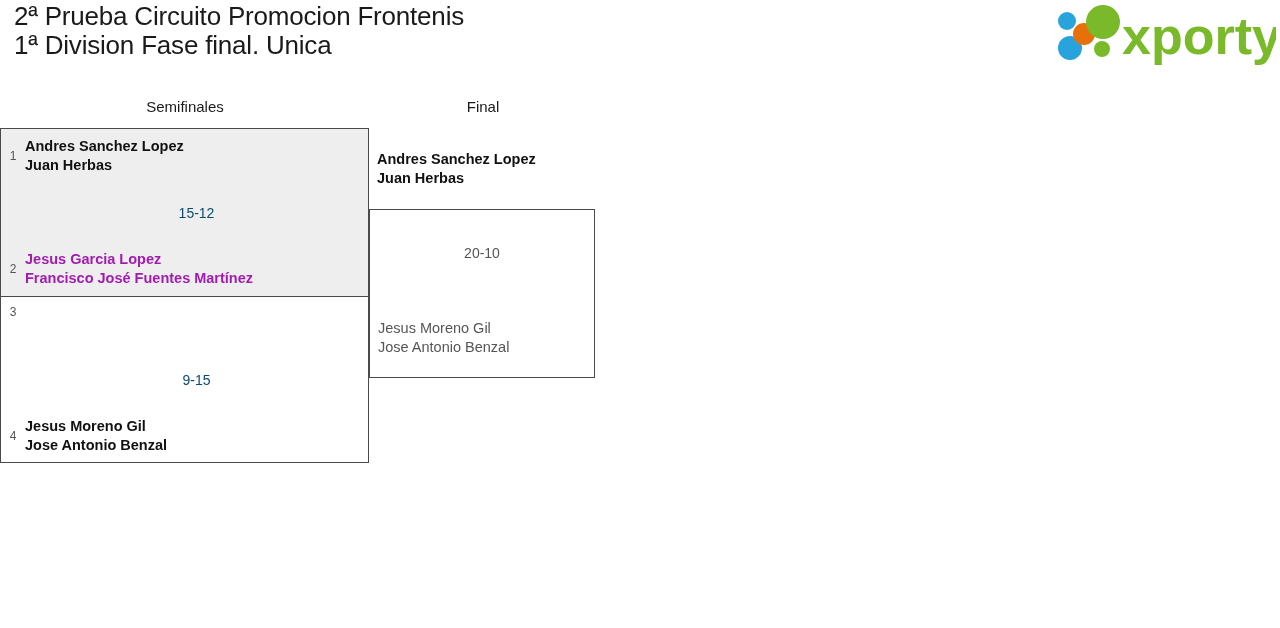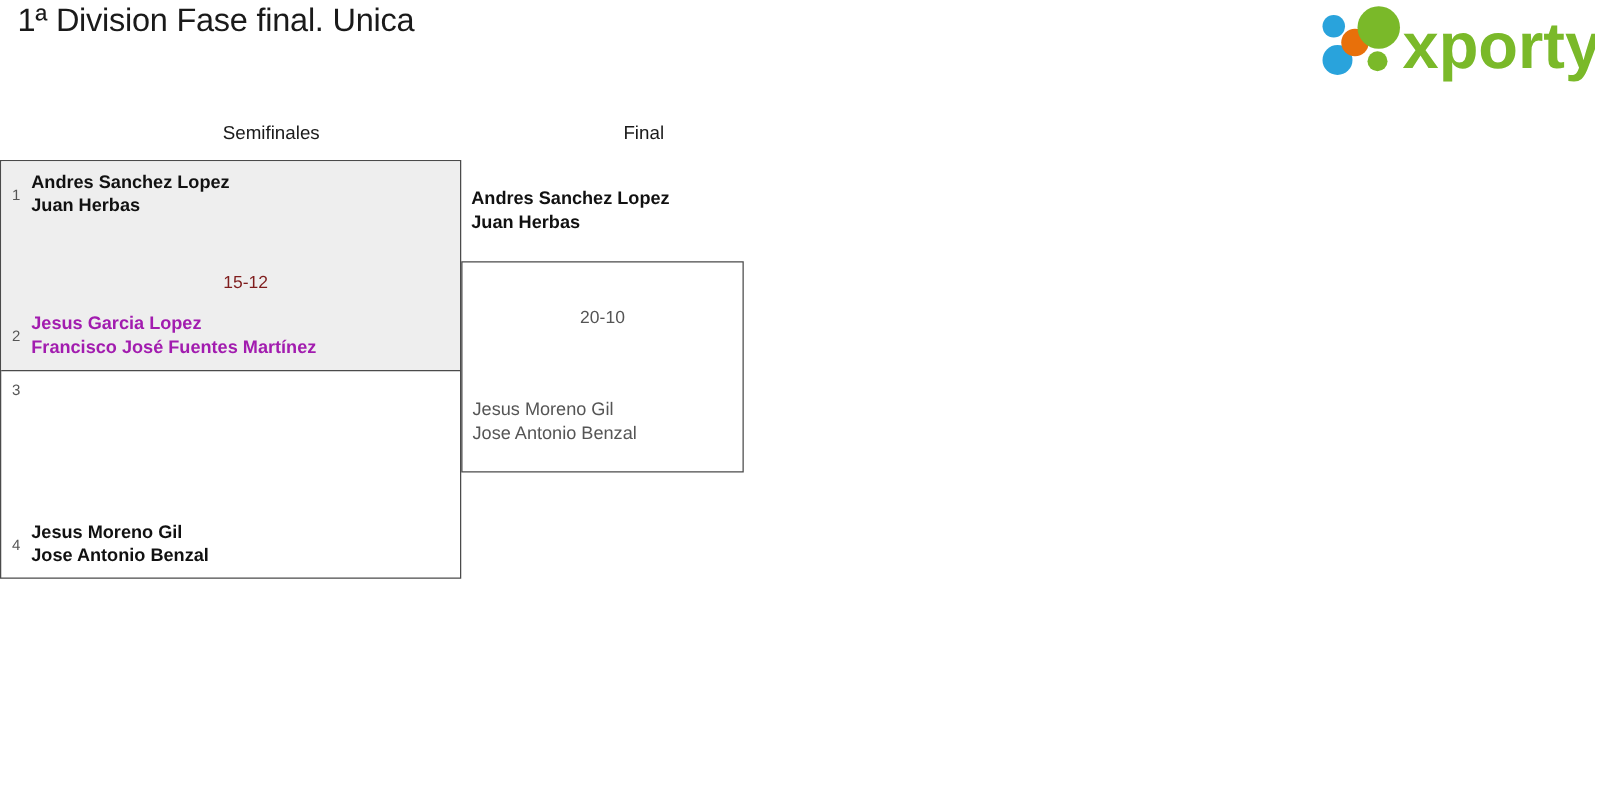--- a/index.html
+++ b/index.html
@@ -46,21 +46,20 @@
   #brand-logo svg { display: block; }
 
   
   .column-header {
     position: absolute;
     font-size: 15px;
     font-weight: 400;
     color: #1a1a1a;
     text-align: center;
     top: 98px;
-    padding-left: 32px;
   }
   #header-semifinales { left: 0px; width: 370px; }
   #header-final { left: 370px; width: 226px; }
 
   
   #bracket { position: absolute; left: 0; top: 0; }
 
   
   #semifinal-column {
     position: absolute;
@@ -111,22 +110,21 @@
   }
 
   .sf-score {
     position: absolute;
     left: 24px;
     right: 0;
     top: 50%;
     transform: translateY(-50%);
     text-align: center;
     font-size: 14px;
-    color: #7f1d1d;
-    margin-top: 12px;
+    color: #0c4a6e;
   }
 
   
   #final-box {
     position: absolute;
     left: 369px;
     top: 209px;
     width: 226px;
     height: 169px;
     border: 1px solid #4a4a4a;
@@ -160,20 +158,21 @@
     top: 35px;
     text-align: center;
     font-size: 14px;
     color: #555555;
   }
 </style>
 </head>
 <body>
 
 <div id="tournament-header">
+  <div class="title-line">2ª Prueba Circuito Promocion Frontenis</div>
   <div class="title-line">1ª Division Fase final. Unica</div>
 </div>
 
 <div id="brand-logo">
   <svg width="226" height="62" viewBox="0 0 226 62" xmlns="http://www.w3.org/2000/svg">
 
     <g>
       <circle cx="17" cy="17" r="9" fill="#29a3dc"></circle>
       <circle cx="20" cy="44" r="12" fill="#29a3dc"></circle>
       <circle cx="34" cy="30" r="11" fill="#e8700a"></circle>
@@ -207,20 +206,21 @@
           <span>Jesus Garcia Lopez</span><br>
           <span>Francisco José Fuentes Martínez</span>
         </span>
       </div>
     </div>
 
     <div class="sf-match divided">
       <div class="team-row top">
         <span class="seed">3</span>
       </div>
+      <div class="sf-score">9-15</div>
       <div class="team-row bottom">
         <span class="seed">4</span>
         <span class="team-names winner">
           <span>Jesus Moreno Gil</span><br>
           <span>Jose Antonio Benzal</span>
         </span>
       </div>
     </div>
   </div>
 

